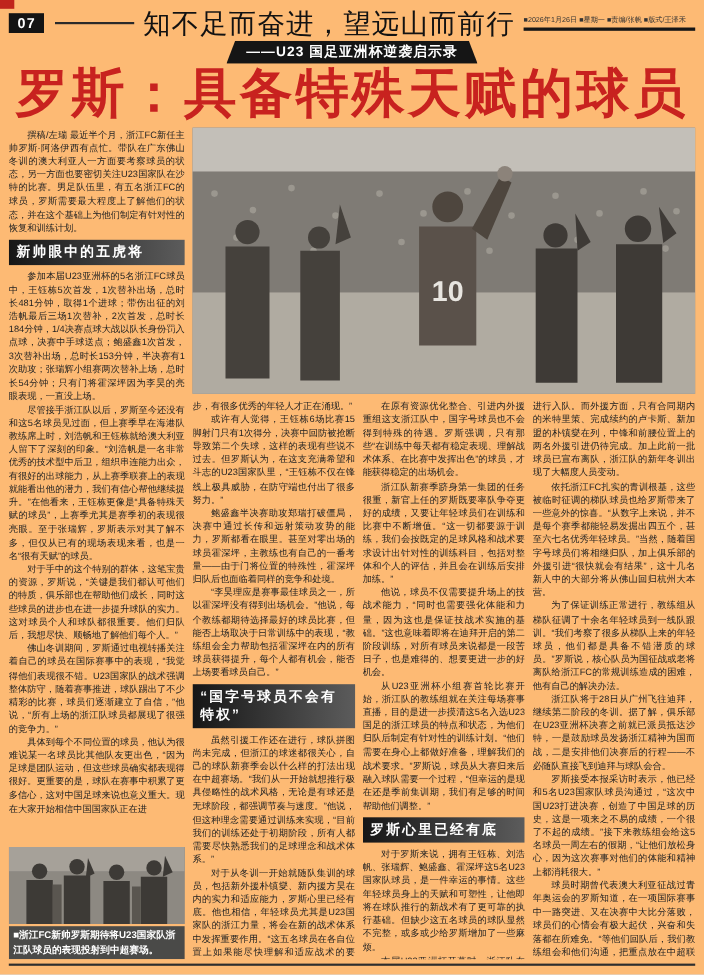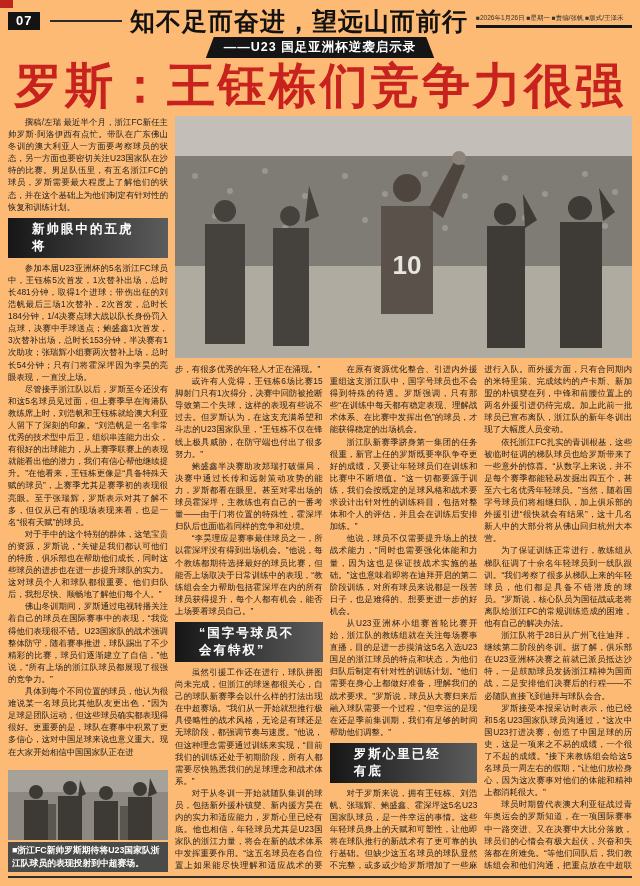--- a/index.html
+++ b/index.html
@@ -8,21 +8,21 @@
     background:#fdba74;color:#1c1c1c;margin:0 auto;
     padding:6px 8px 8px 8px;overflow:hidden;
     font-family:"Liberation Sans","DejaVu Sans",sans-serif;
   }
   
   .corner-red{position:absolute;left:0;top:0;width:13px;height:8px;background:#c0251c;}
   .masthead{display:flex;align-items:center;height:26px;margin-top:2px;}
   .pageno{background:#141414;color:#fff;font-weight:bold;font-size:13px;
     padding:1px 8px;letter-spacing:1px;line-height:16px;}
   .m-line{flex:1;height:2px;background:#2a2a2a;margin:0 8px 0 10px;min-width:20px;}
-  .banner-title{font-size:25px;font-weight:700;letter-spacing:1px;white-space:nowrap;
+  .banner-title{font-size:25px;font-weight:400;letter-spacing:1px;white-space:nowrap;
     font-family:"Liberation Sans","DejaVu Sans",sans-serif;color:#121212;}
   .m-right{width:156px;margin-left:8px;display:flex;flex-direction:column;gap:2px;}
   .dateline{font-size:6.5px;color:#333;white-space:nowrap;overflow:hidden;}
   .date-rule{height:3px;background:#161616;}
   
   .subtitle-wrap{display:flex;justify-content:center;margin:3px 0 2px 0;}
   .subtitle{background:#151515;color:#fff;font-weight:bold;font-size:12.5px;
     padding:2px 18px;letter-spacing:1px;
     clip-path:polygon(8px 0,calc(100% - 8px) 0,100% 100%,0 100%);}
   
@@ -37,21 +37,21 @@
   .right-area{flex:1;min-width:0;display:flex;flex-direction:column;}
   .main-photo{height:242px;margin-bottom:5px;background:#9a968f;}
   .main-photo svg{display:block;width:100%;height:100%;}
   .cols3{display:flex;gap:7px;flex:1;min-height:0;}
   .cols3 .col{flex:1;min-width:0;}
   p.art{font-size:8.4px;line-height:12.1px;text-align:justify;margin:0;
     text-indent:2em;color:#222;}
   p.art.noindent{text-indent:0;}
   p.art b{font-weight:normal;}
   .sec-header{background:linear-gradient(90deg,#161616,#5c5c5c);color:#fff;
-    font-weight:bold;font-size:12.5px;letter-spacing:2px;padding:3px 24px;
+    font-weight:bold;font-size:12.5px;letter-spacing:2px;padding:3px 7px;
     margin:5px 0 4px 0;}
   .bottom-photo{height:70px;background:#8b8780;margin-top:3px;}
   .bottom-photo svg{display:block;width:100%;height:100%;}
   .photo-caption{background:#4a4a48;color:#fff;font-weight:bold;font-size:8.8px;
     line-height:13px;padding:2px 4px;margin-top:2px;}
   .page-bottom-rule{height:2px;background:#2e2e2e;margin-top:4px;}
 </style>
 </head>
 <body>
 
@@ -65,21 +65,21 @@
     <span class="m-right">
       <span class="dateline">■2026年1月26日 ■星期一 ■责编/张帆 ■版式/王泽禾</span>
       <span class="date-rule"></span>
     </span>
   </div>
 
   <div class="subtitle-wrap">
     <span class="subtitle">——U23 国足亚洲杯逆袭启示录</span>
   </div>
 
-  <div class="headline" style="color: rgb(200, 34, 31);">罗斯：王钰栋们竞争力很强</div>
+  <div class="headline" style="color: rgb(200, 34, 31);">罗斯：具备特殊天赋的球员</div>
 
   <div class="body-row">
 
     <div class="col col1">
       <div class="col1-text">
         <p class="art"><b>撰稿/左瑞</b> <span>最近半个月，浙江FC新任主帅罗斯·阿洛伊西有点忙。带队在广东佛山冬训的澳大利亚人一方面要考察球员的状态，另一方面也要密切关注U23国家队在沙特的比赛。男足队伍里，有五名浙江FC的球员，罗斯需要最大程度上了解他们的状态，并在这个基础上为他们制定有针对性的恢复和训练计划。</span></p>
         <div class="sec-header">新帅眼中的五虎将</div>
         <p class="art">参加本届U23亚洲杯的5名浙江FC球员中，王钰栋5次首发，1次替补出场，总时长481分钟，取得1个进球；带伤出征的刘浩帆最后三场1次替补，2次首发，总时长184分钟，1/4决赛点球大战以队长身份罚入点球，决赛中手球送点；鲍盛鑫1次首发，3次替补出场，总时长153分钟，半决赛有1次助攻；张瑞辉小组赛两次替补上场，总时长54分钟；只有门将霍深坪因为李昊的亮眼表现，一直没上场。</p>
         <p class="art">尽管接手浙江队以后，罗斯至今还没有和这5名球员见过面，但上赛季早在海港队教练席上时，刘浩帆和王钰栋就给澳大利亚人留下了深刻的印象。“刘浩帆是一名非常优秀的技术型中后卫，组织串连能力出众，有很好的出球能力，从上赛季联赛上的表现就能看出他的潜力，我们有信心帮他继续提升。”在他看来，王钰栋更像是“具备特殊天赋的球员”，上赛季尤其是赛季初的表现很亮眼。至于张瑞辉，罗斯表示对其了解不多，但仅从已有的现场表现来看，也是一名“很有天赋”的球员。</p>
         <p class="art">对于手中的这个特别的群体，这笔宝贵的资源，罗斯说，“关键是我们都认可他们的特质，俱乐部也在帮助他们成长，同时这些球员的进步也在进一步提升球队的实力。这对球员个人和球队都很重要。他们归队后，我想尽快、顺畅地了解他们每个人。”</p>

